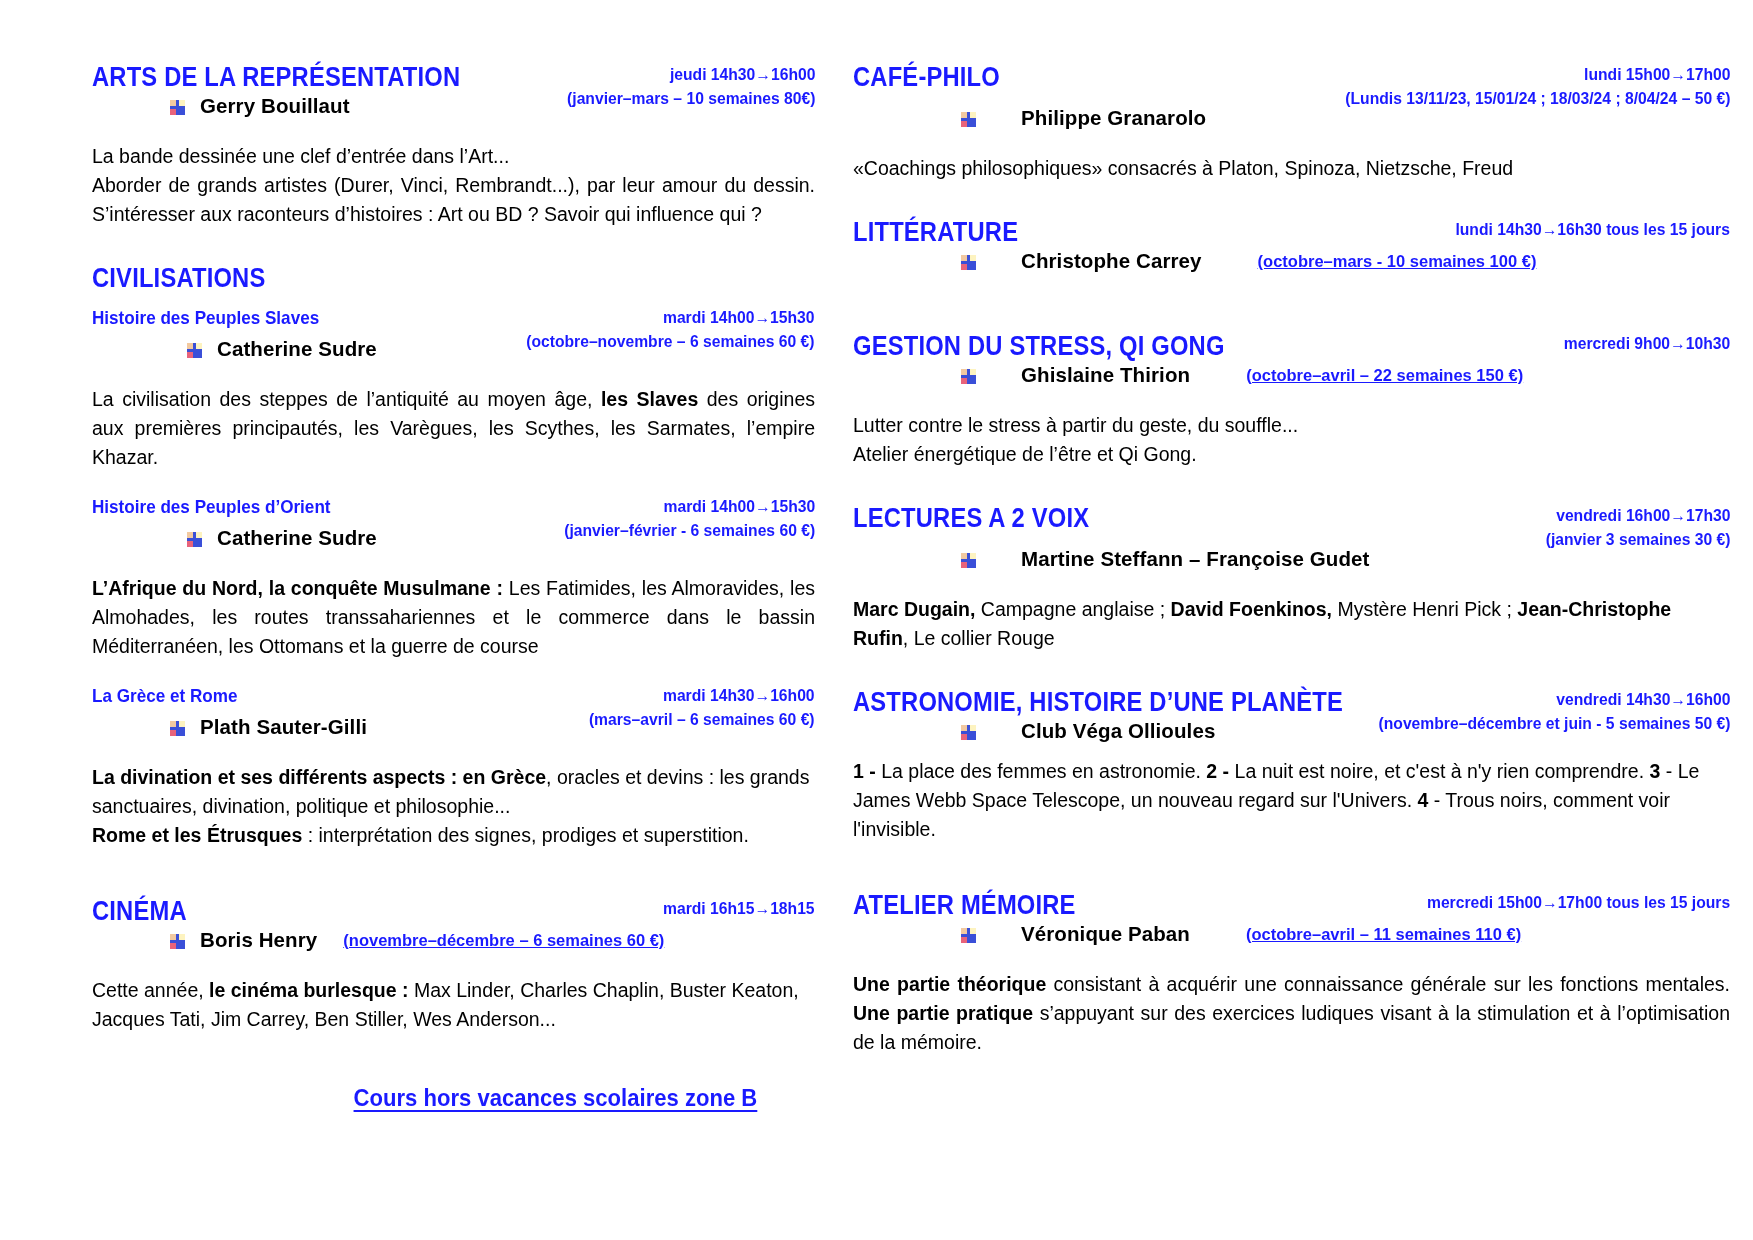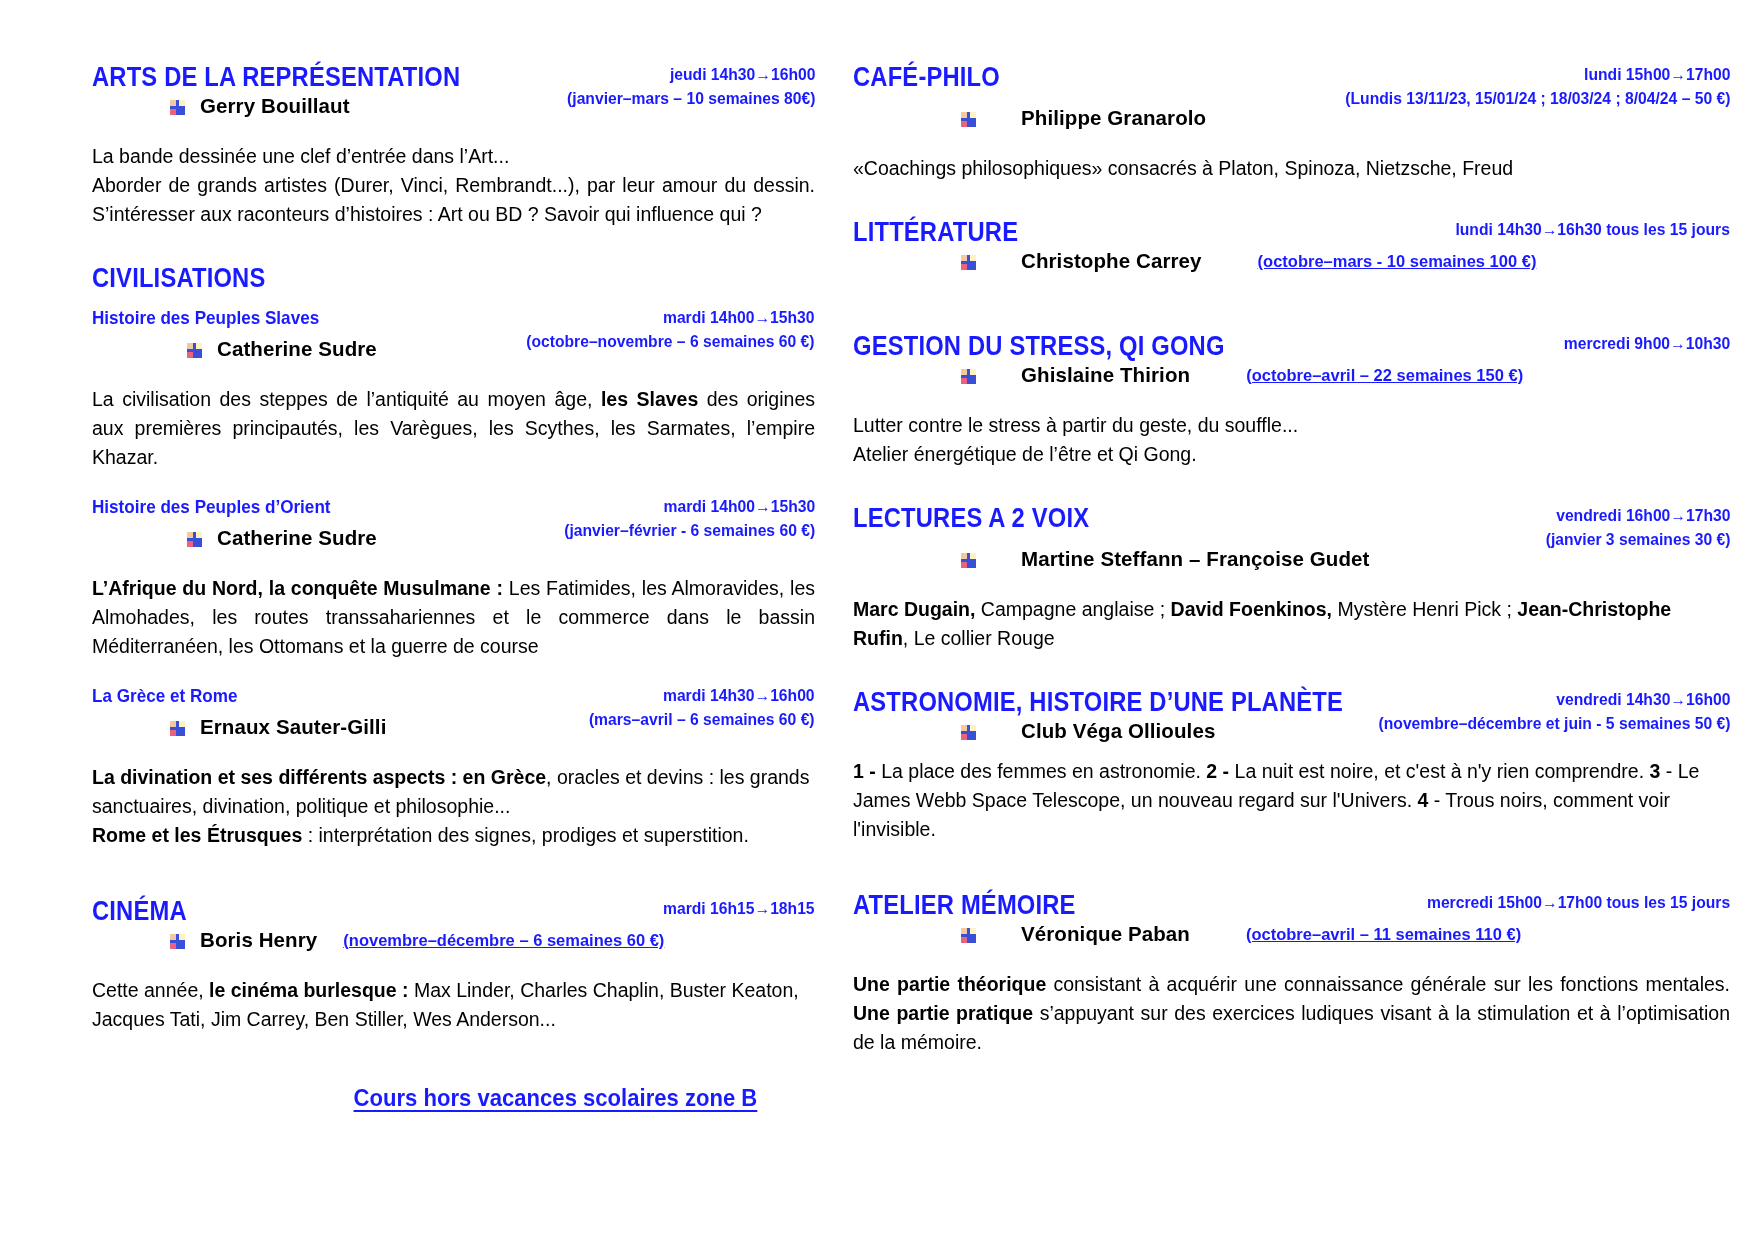--- a/index.html
+++ b/index.html
@@ -262,21 +262,21 @@
           <span class="bullet-icon">
             <svg width="15" height="15" viewBox="0 0 15 15">
                 <rect x="0" y="0" width="7" height="7" fill="#f2c9a0"></rect>
                 <rect x="8" y="0" width="7" height="7" fill="#fdf3c0"></rect>
                 <rect x="0" y="8" width="7" height="7" fill="#e8637b"></rect>
                 <rect x="8" y="8" width="7" height="7" fill="#3a4fd8"></rect>
                 <rect x="6" y="0" width="3" height="15" fill="#3a4fd8"></rect>
                 <rect x="0" y="6" width="15" height="3" fill="#3a4fd8"></rect>
               </svg>
           </span>
-          <span class="teacher-name">Ernaux Sauter-Gilli</span>
+          <span class="teacher-name">Plath Sauter-Gilli</span>
         </div>
         <div class="gap-md"></div>
         <p class="body"><b>La divination et ses différents aspects : en Grèce</b>, oracles et devins : les grands sanctuaires, divination, politique et philosophie...<br><b>Rome et les Étrusques</b> : interprétation des signes, prodiges et superstition.</p>
       </div>
     </div>
 
     <div class="gap-xl"></div>
 
     <div class="block">
       <div class="course-head">

